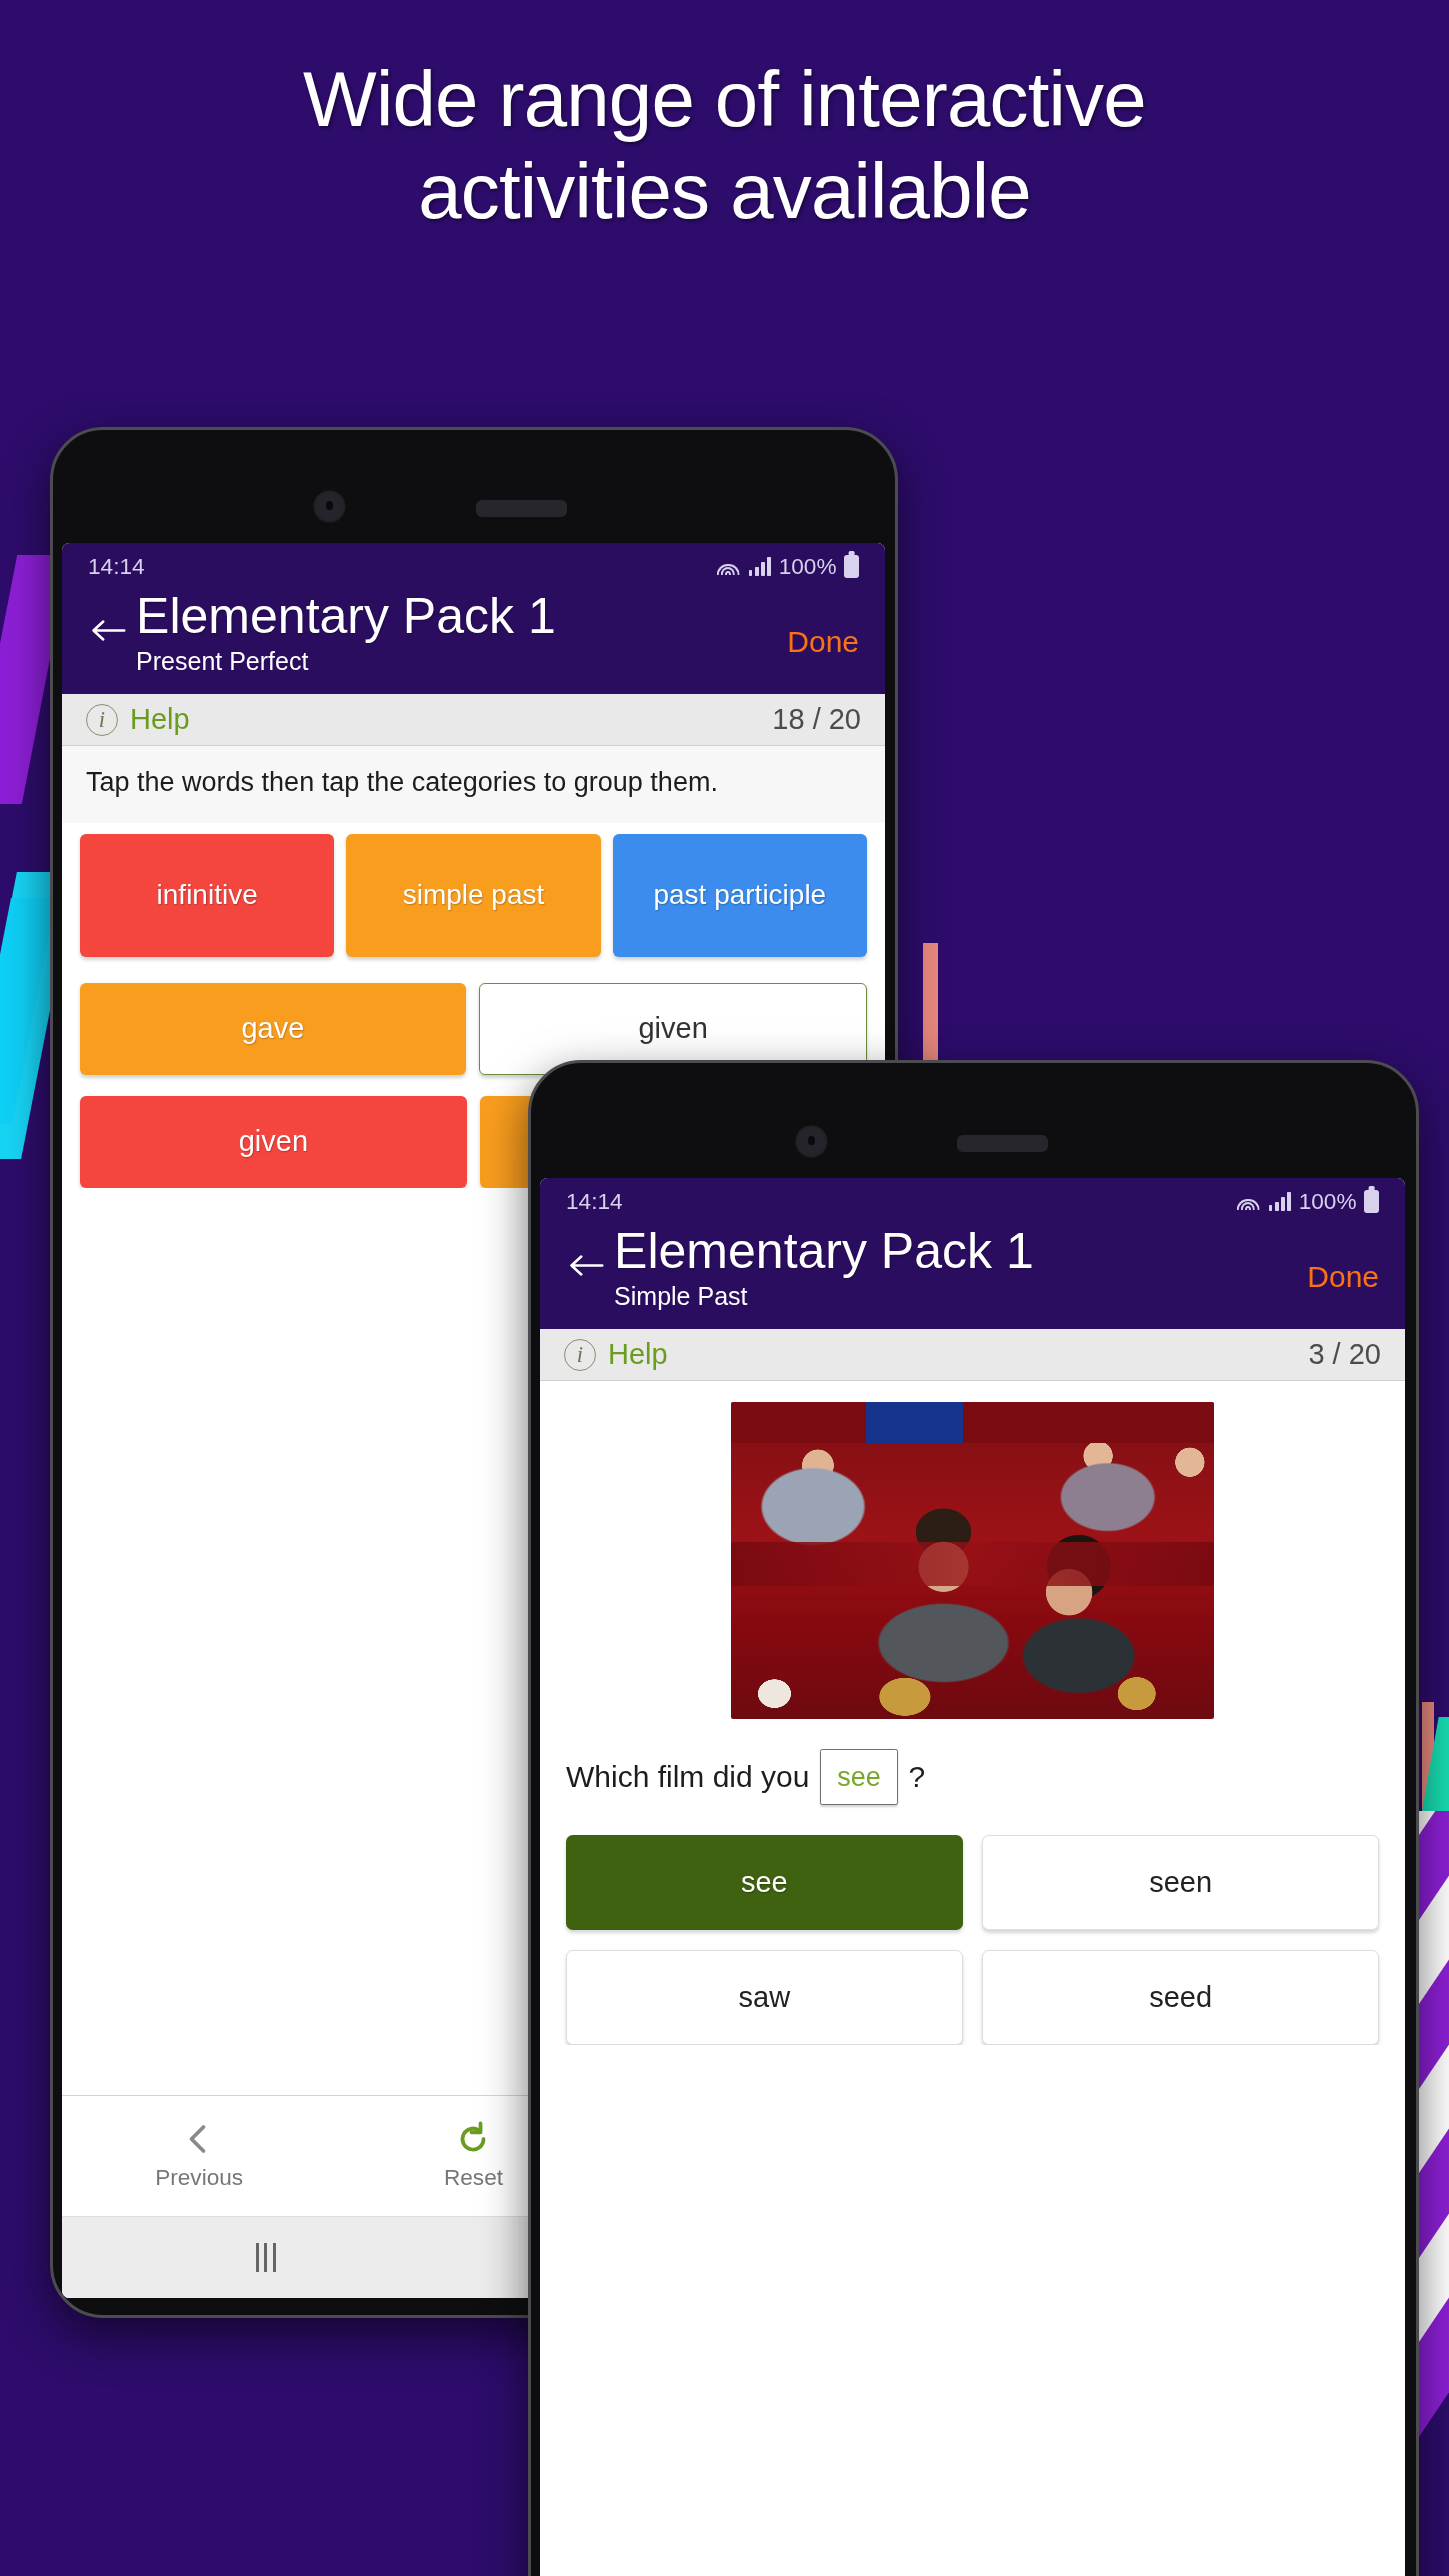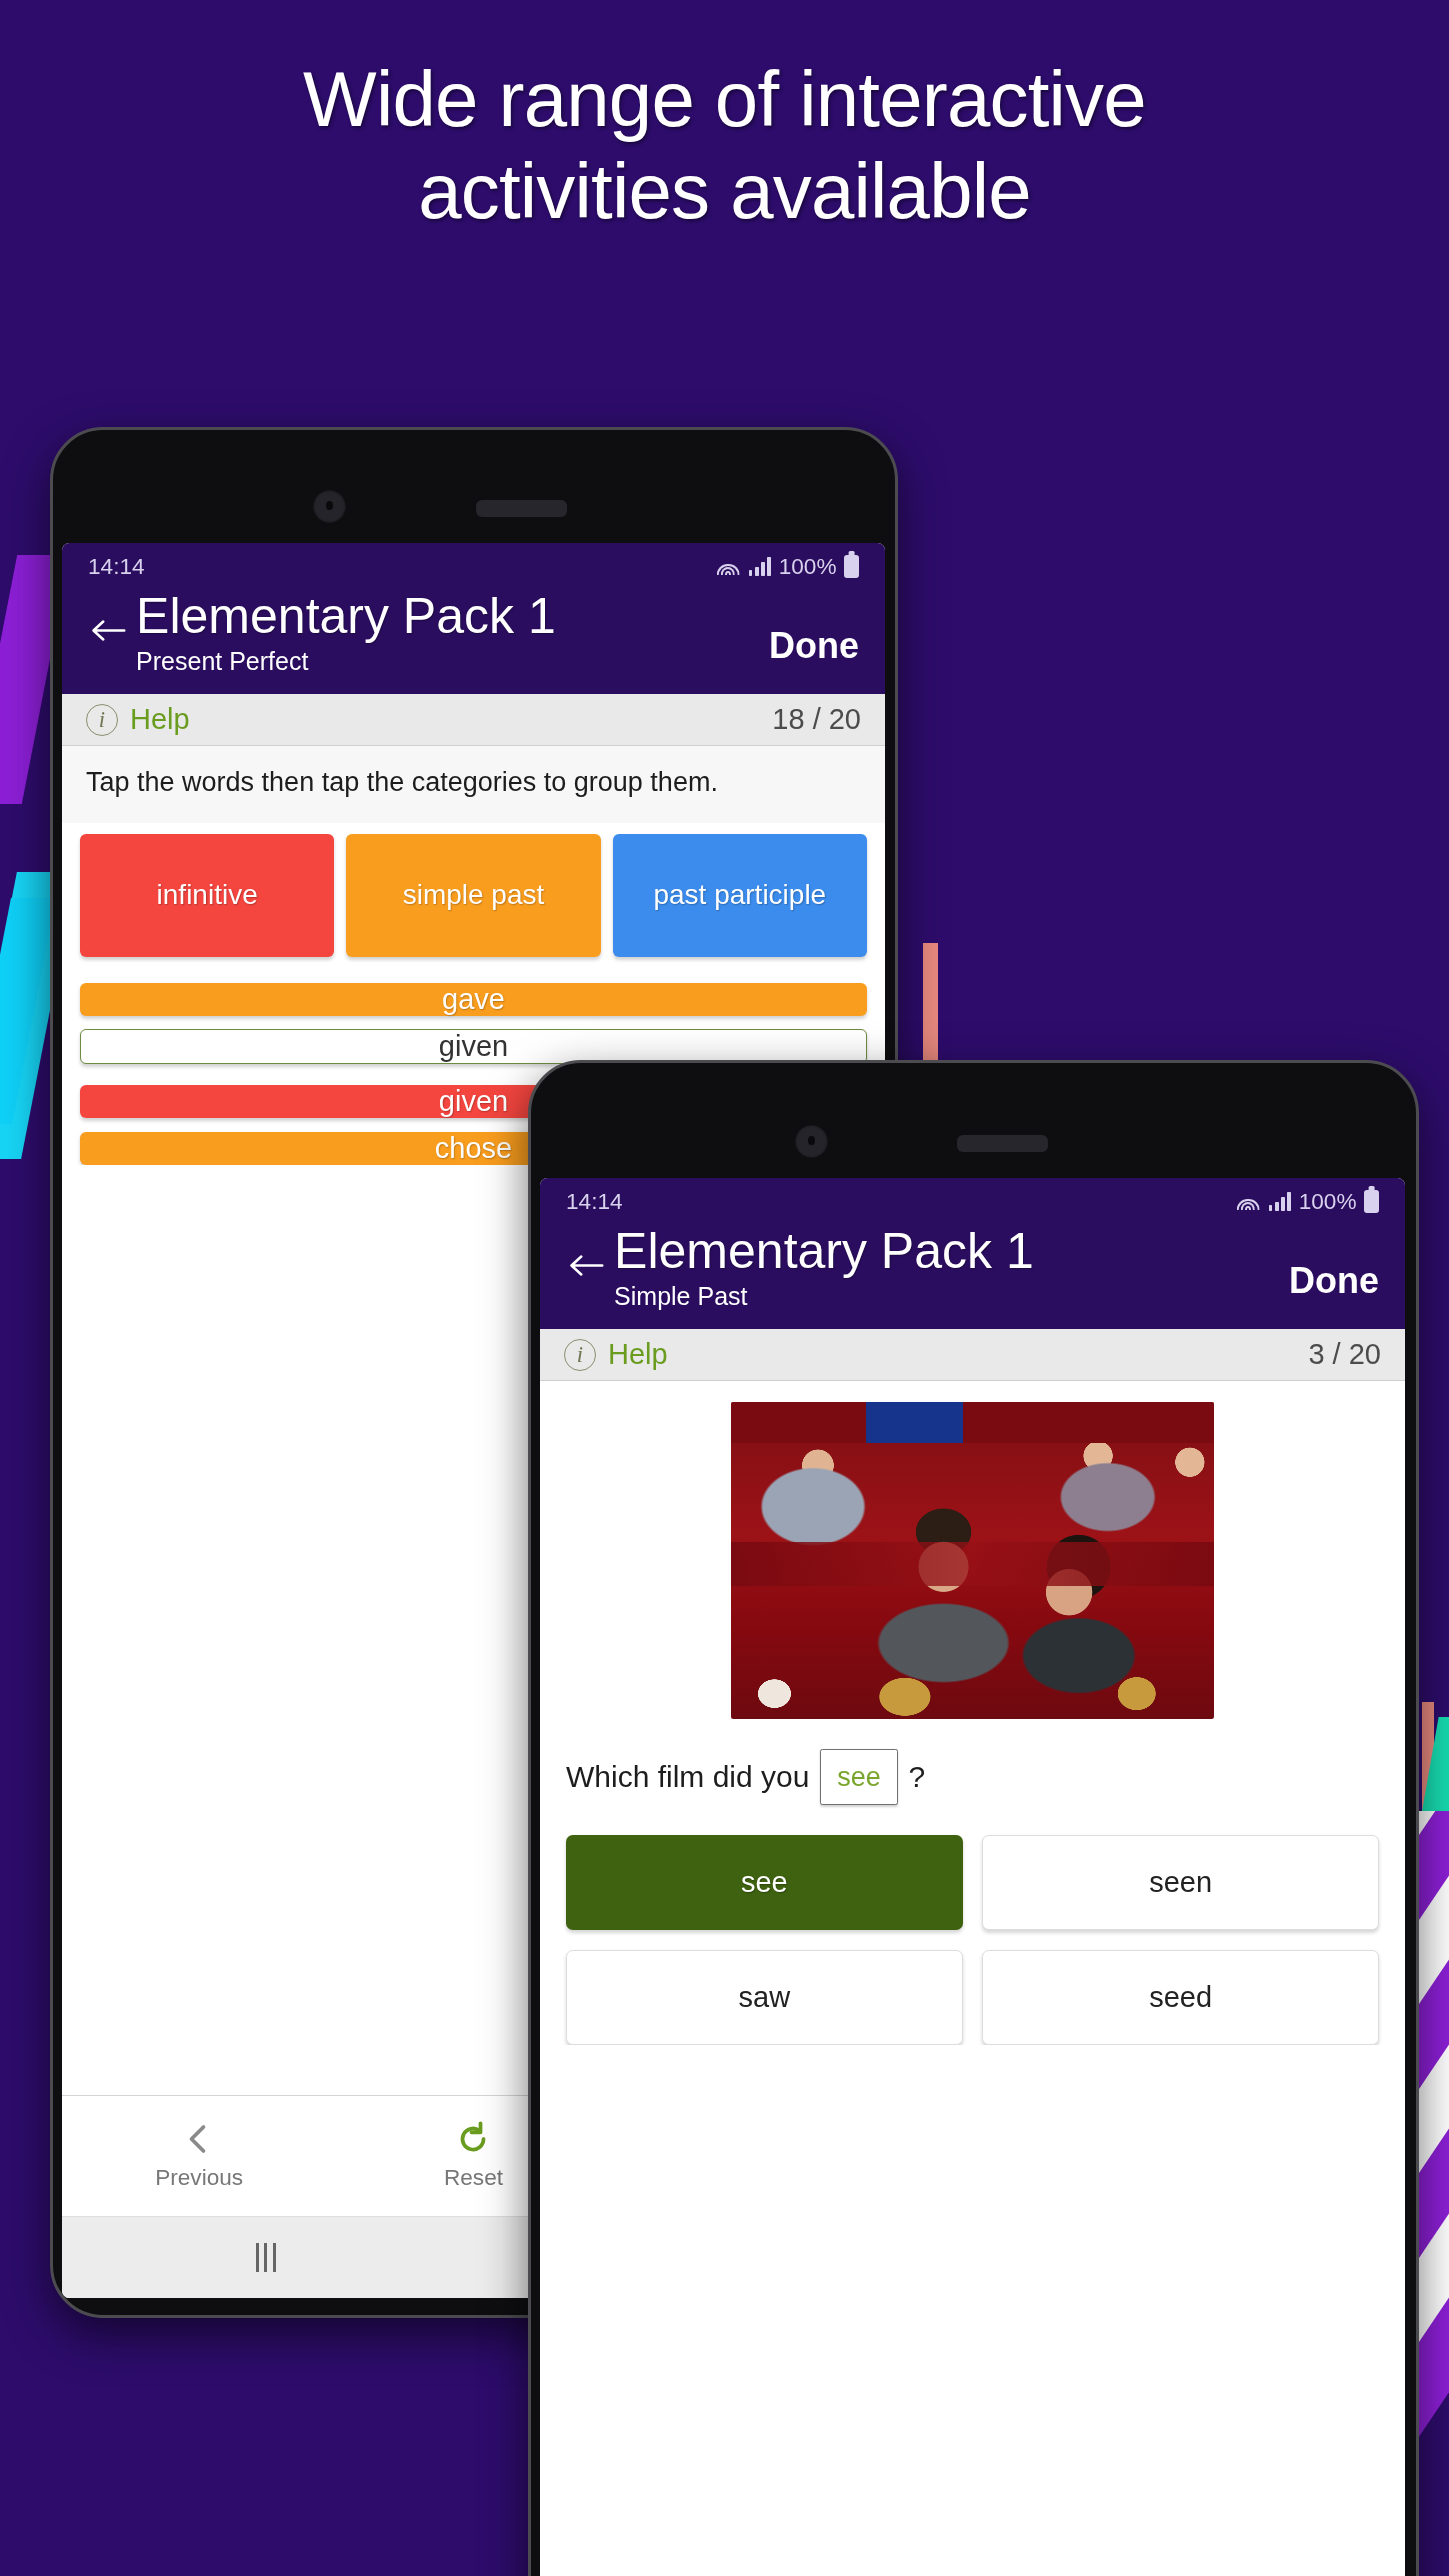--- a/index.html
+++ b/index.html
@@ -156,21 +156,21 @@
   .titles { flex:1; padding-left:4.5px; }
   .title-main {
     font-size:50px; font-weight:400; line-height:1.05; color:#fff;
     text-shadow:0.8px 0.8px 1.5px rgba(0,0,0,.3);
   }
   .title-sub {
     font-size:25px; margin-top:4.5px; color:#fff;
   }
   .done-btn {
     position:absolute; right:26px; top:42px;
-    font-size:36px; color:#ffffff;font-weight:bold;
+    font-size:30px; color:#f97316;
   }
 
   .helpbar {
     background:#e9e9e9; border-bottom:0.8px solid #cfcfcf;
     display:flex; align-items:center; justify-content:space-between;
     padding:9px 24px;
   }
   .help-left { display:flex; align-items:center; gap:12px; }
   .ic-info {
     width:32px; height:32px; border-radius:50%;
@@ -192,21 +192,21 @@
 
   .chip-row { display:flex; gap:12px; padding:10.6px 18px 0 18px; }
   .chip {
     flex:1; height:123px; border-radius:6px;
     display:flex; align-items:center; justify-content:center;
     color:#fff; font-size:28px;
     box-shadow:0 2.3px 3.8px rgba(0,0,0,.18);
     text-shadow:0.8px 0.8px 1.5px rgba(0,0,0,.25);
   }
 
-  .tile-row { display:flex; gap:13.6px; padding:26px 18px 0 18px;flex-direction:column; }
+  .tile-row { display:flex; gap:13.6px; padding:26px 18px 0 18px; }
   .tile {
     flex:1; height:92px; border-radius:6px;
     display:flex; align-items:center; justify-content:center;
     font-size:29px;
     box-shadow:0 2.3px 3.8px rgba(0,0,0,.18);
   }
   .tile.filled { color:#fff; text-shadow:0.8px 0.8px 1.5px rgba(0,0,0,.25); }
   .tile.outline { background:#fff; color:#333; border:1.5px solid #6e8c3f; }
 
   .spacer-white { background:#fff; flex:1; }

